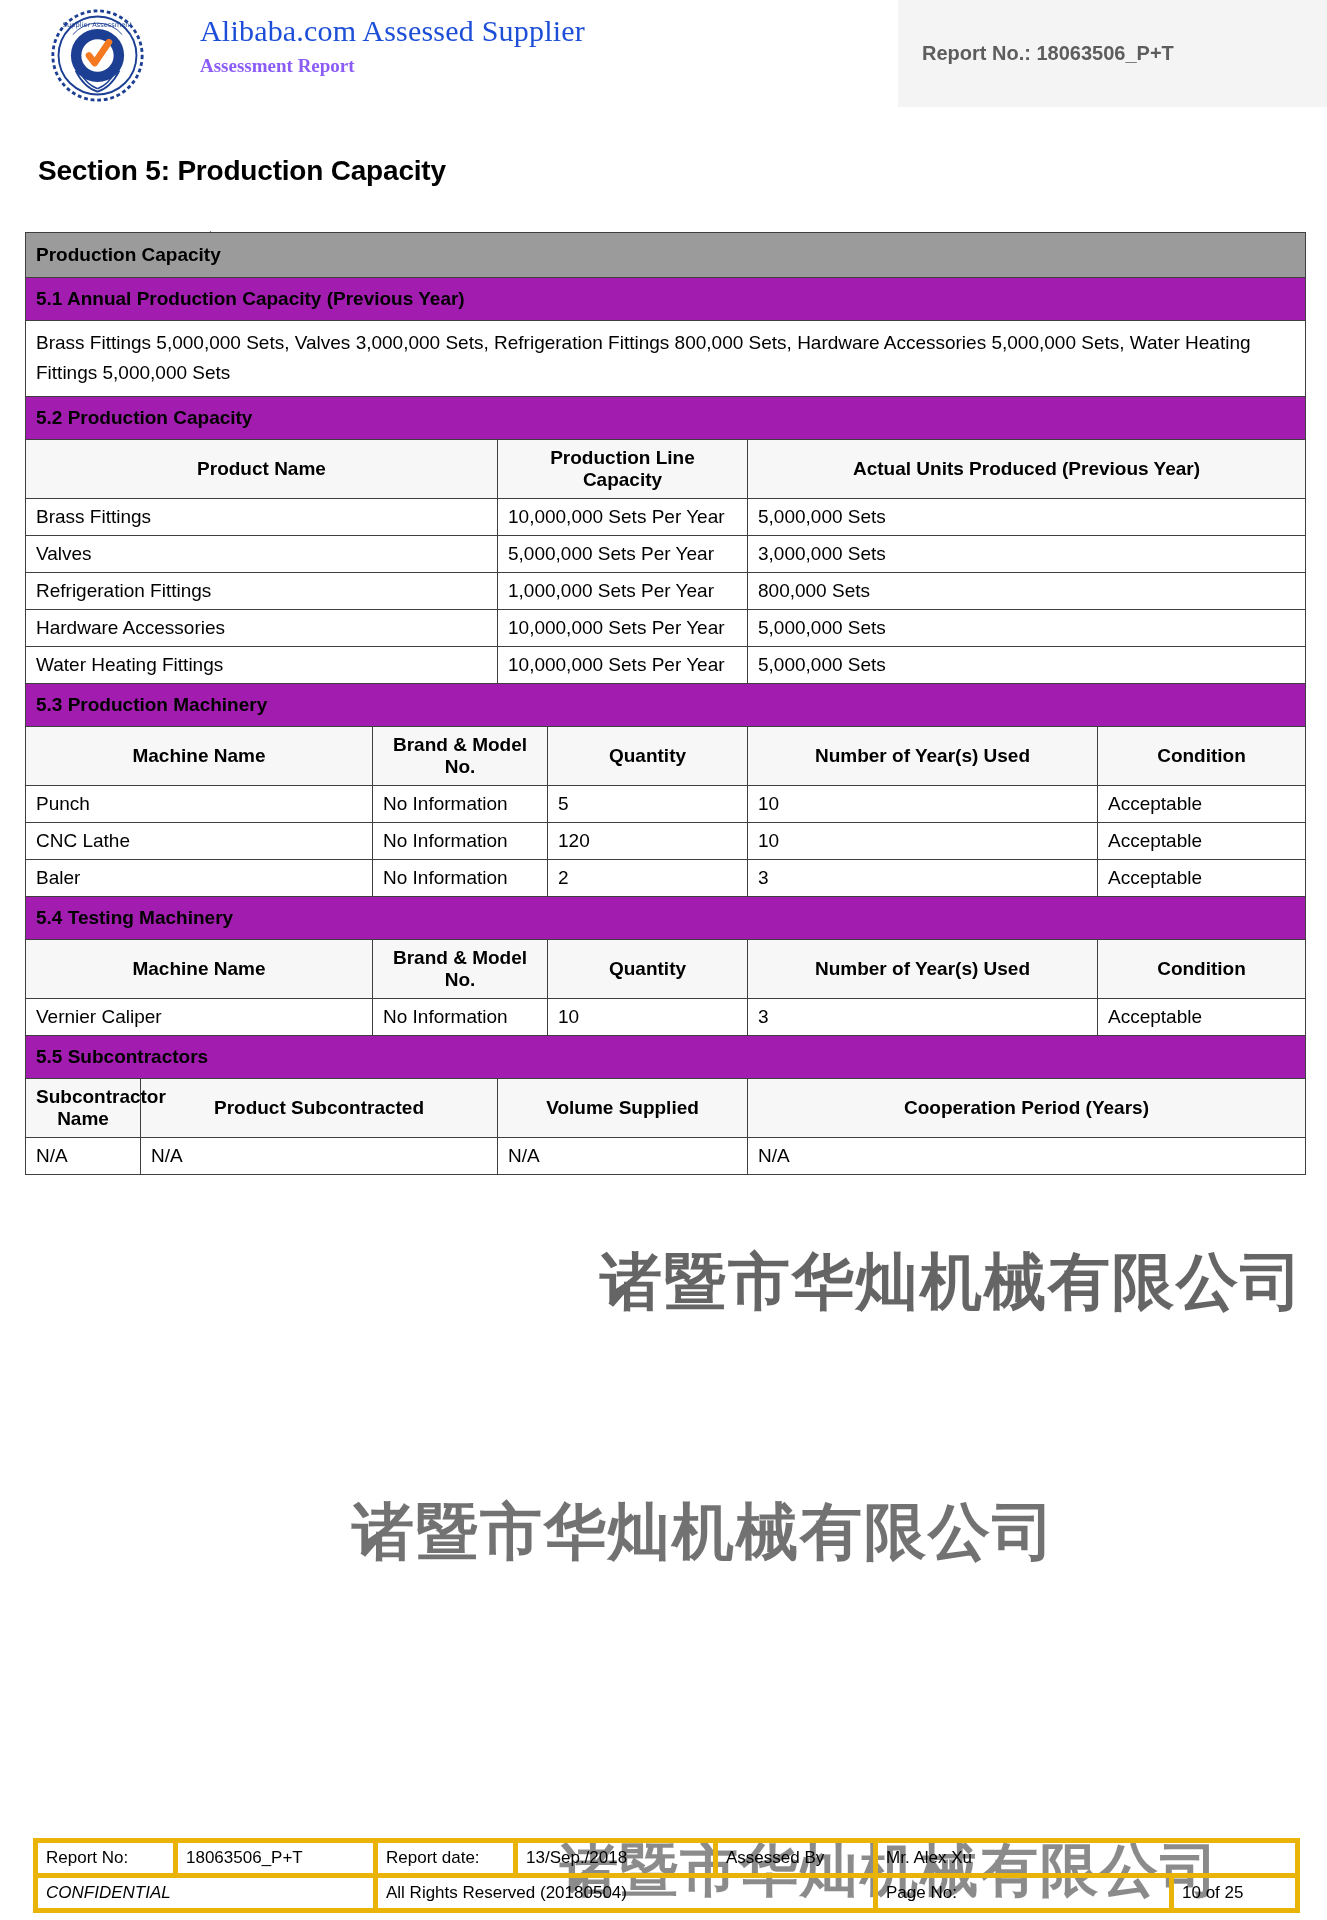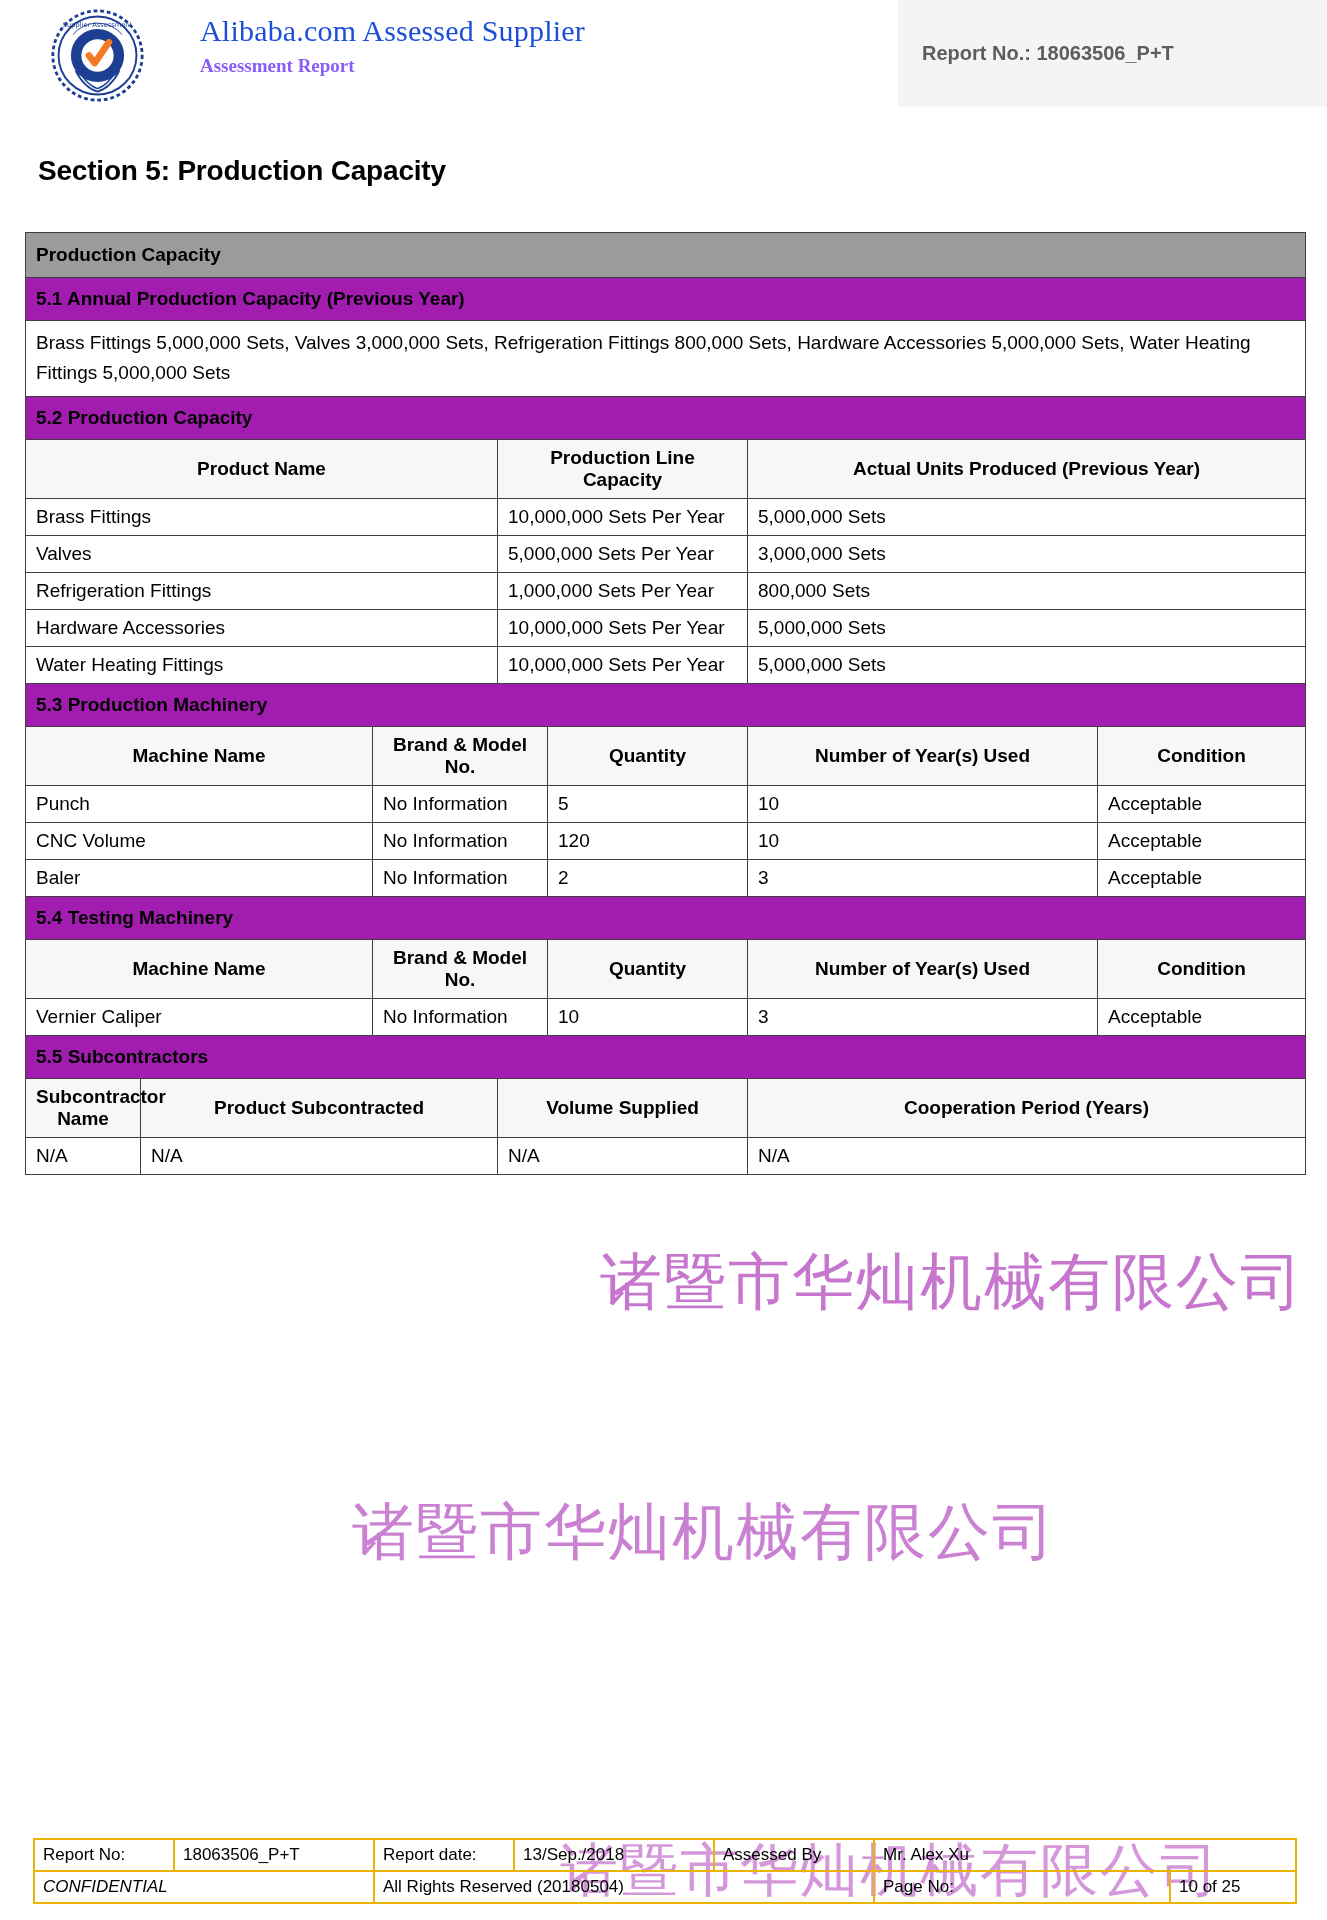--- a/index.html
+++ b/index.html
@@ -37,24 +37,24 @@
   
   .section-title {
     position:absolute; left:38px; top:155px;
     font-size:28px; font-weight:bold; letter-spacing:-.2px;
   }
 
   
   .wm {
     position:absolute;
     font-family:"DejaVu Sans", sans-serif;
-    color:#a21caf;
+    color:#000000;
     white-space:nowrap;
     pointer-events:none;
-    font-weight:400;
+    font-weight:700;
   }
   .wm-top { left:56px; top:222px; font-size:62px; letter-spacing:2px; opacity:.85; }
   .wm-mid { left:600px; top:1240px; font-size:62px; letter-spacing:2px; opacity:.6; }
   .wm-bot { left:352px; top:1490px; font-size:62px; letter-spacing:2px; opacity:.55; }
   .wm-foot { left:560px; top:1832px; font-size:58px; letter-spacing:2px; opacity:.45; }
 
   
   .doc-table {
     position:absolute; left:25px; top:232px; width:1280px;
     border-collapse:collapse;
@@ -90,21 +90,21 @@
   }
   .cell { background:#ffffff; font-size:19px; }
   .body-text { background:#ffffff; font-size:19px; line-height:1.6; padding:10px; }
 
   
   .footer-table {
     position:absolute; left:33px; top:1838px; width:1262px;
     border-collapse:collapse; table-layout:fixed;
   }
   .footer-table td {
-    border:2px solid #eab308;
+    border:5px solid #eab308;
     font-size:17px;
     padding:4px 8px;
     height:22px;
     background:transparent;
   }
   .footer-conf { font-style:italic; }
 </style>
 </head>
 <body>
 
@@ -211,21 +211,21 @@
       <td class="col-head">Condition</td>
     </tr>
     <tr>
       <td class="cell" colspan="2">Punch</td>
       <td class="cell" colspan="2">No Information</td>
       <td class="cell">5</td>
       <td class="cell" colspan="2">10</td>
       <td class="cell">Acceptable</td>
     </tr>
     <tr>
-      <td class="cell" colspan="2">CNC Volume</td>
+      <td class="cell" colspan="2">CNC Lathe</td>
       <td class="cell" colspan="2">No Information</td>
       <td class="cell">120</td>
       <td class="cell" colspan="2">10</td>
       <td class="cell">Acceptable</td>
     </tr>
     <tr>
       <td class="cell" colspan="2">Baler</td>
       <td class="cell" colspan="2">No Information</td>
       <td class="cell">2</td>
       <td class="cell" colspan="2">3</td>

